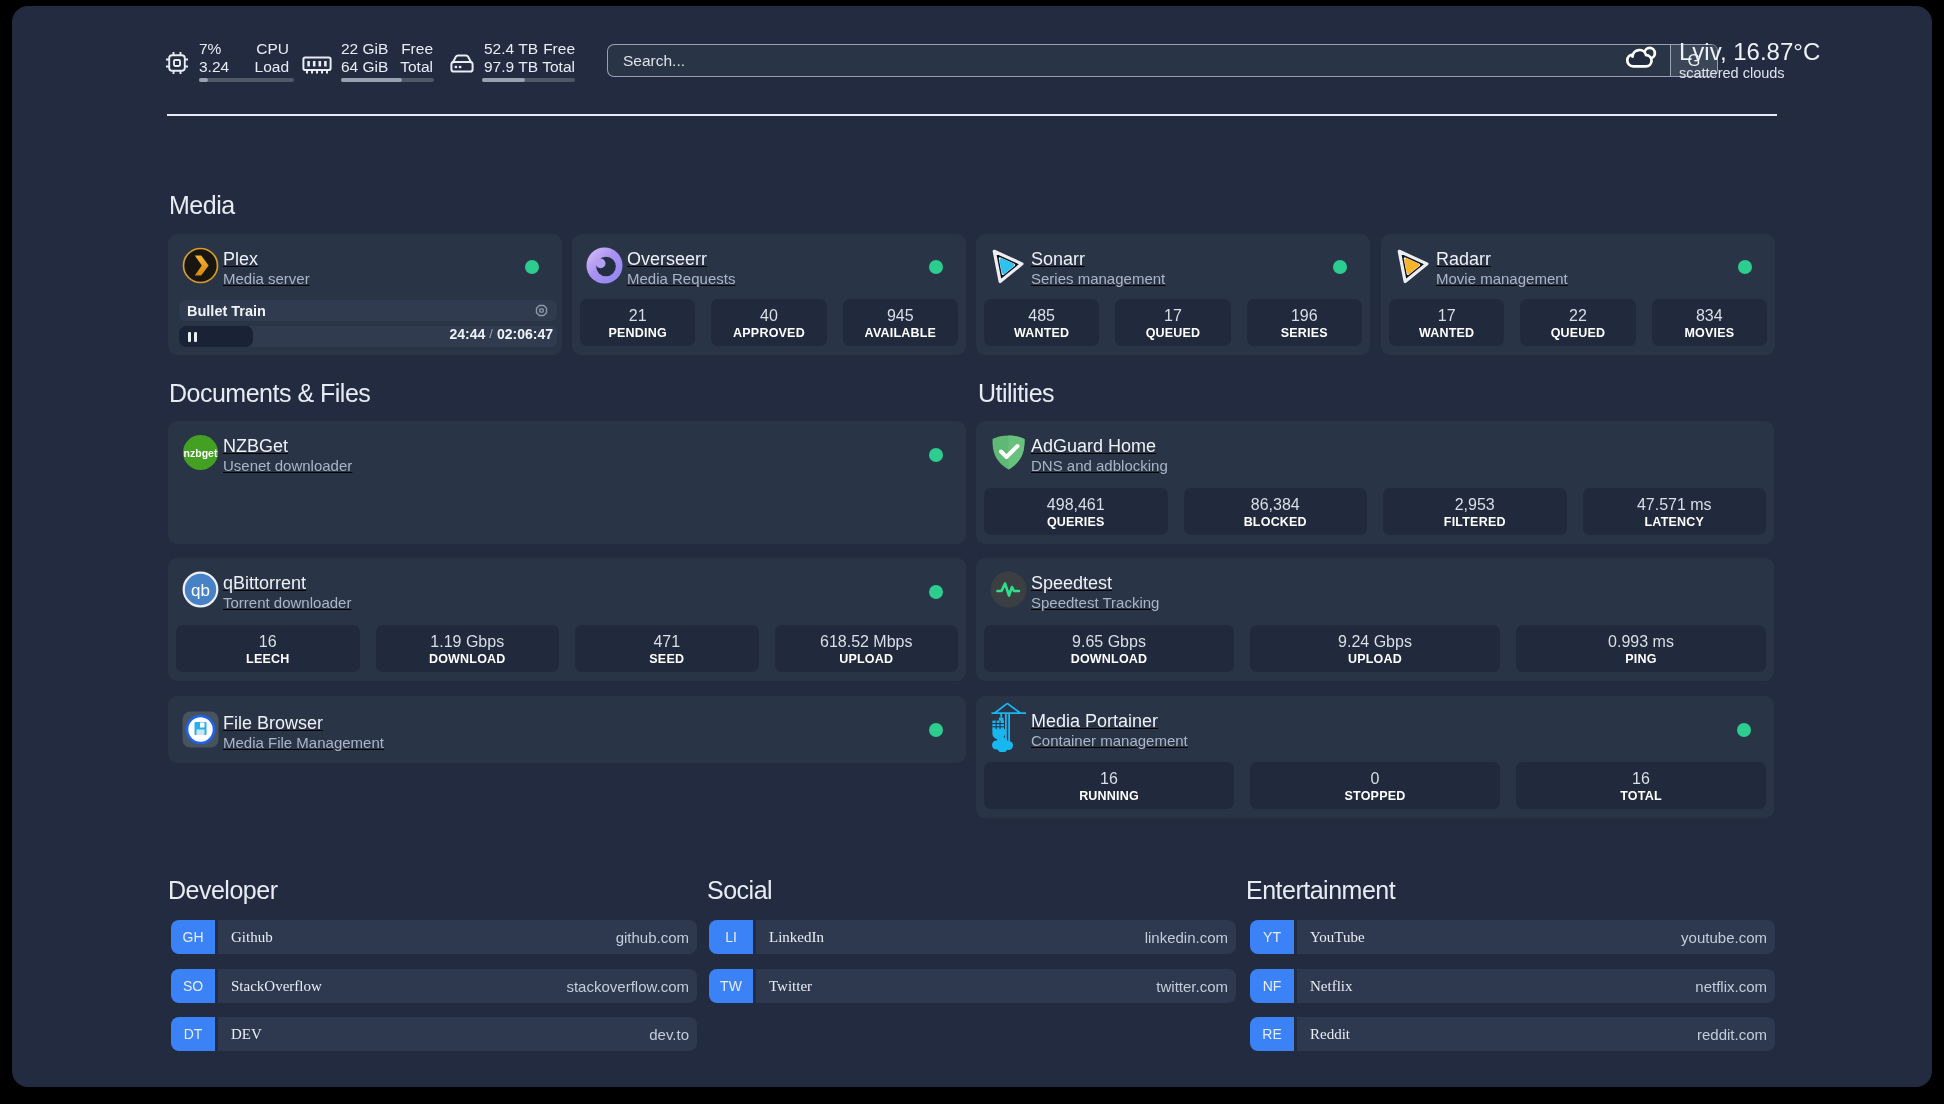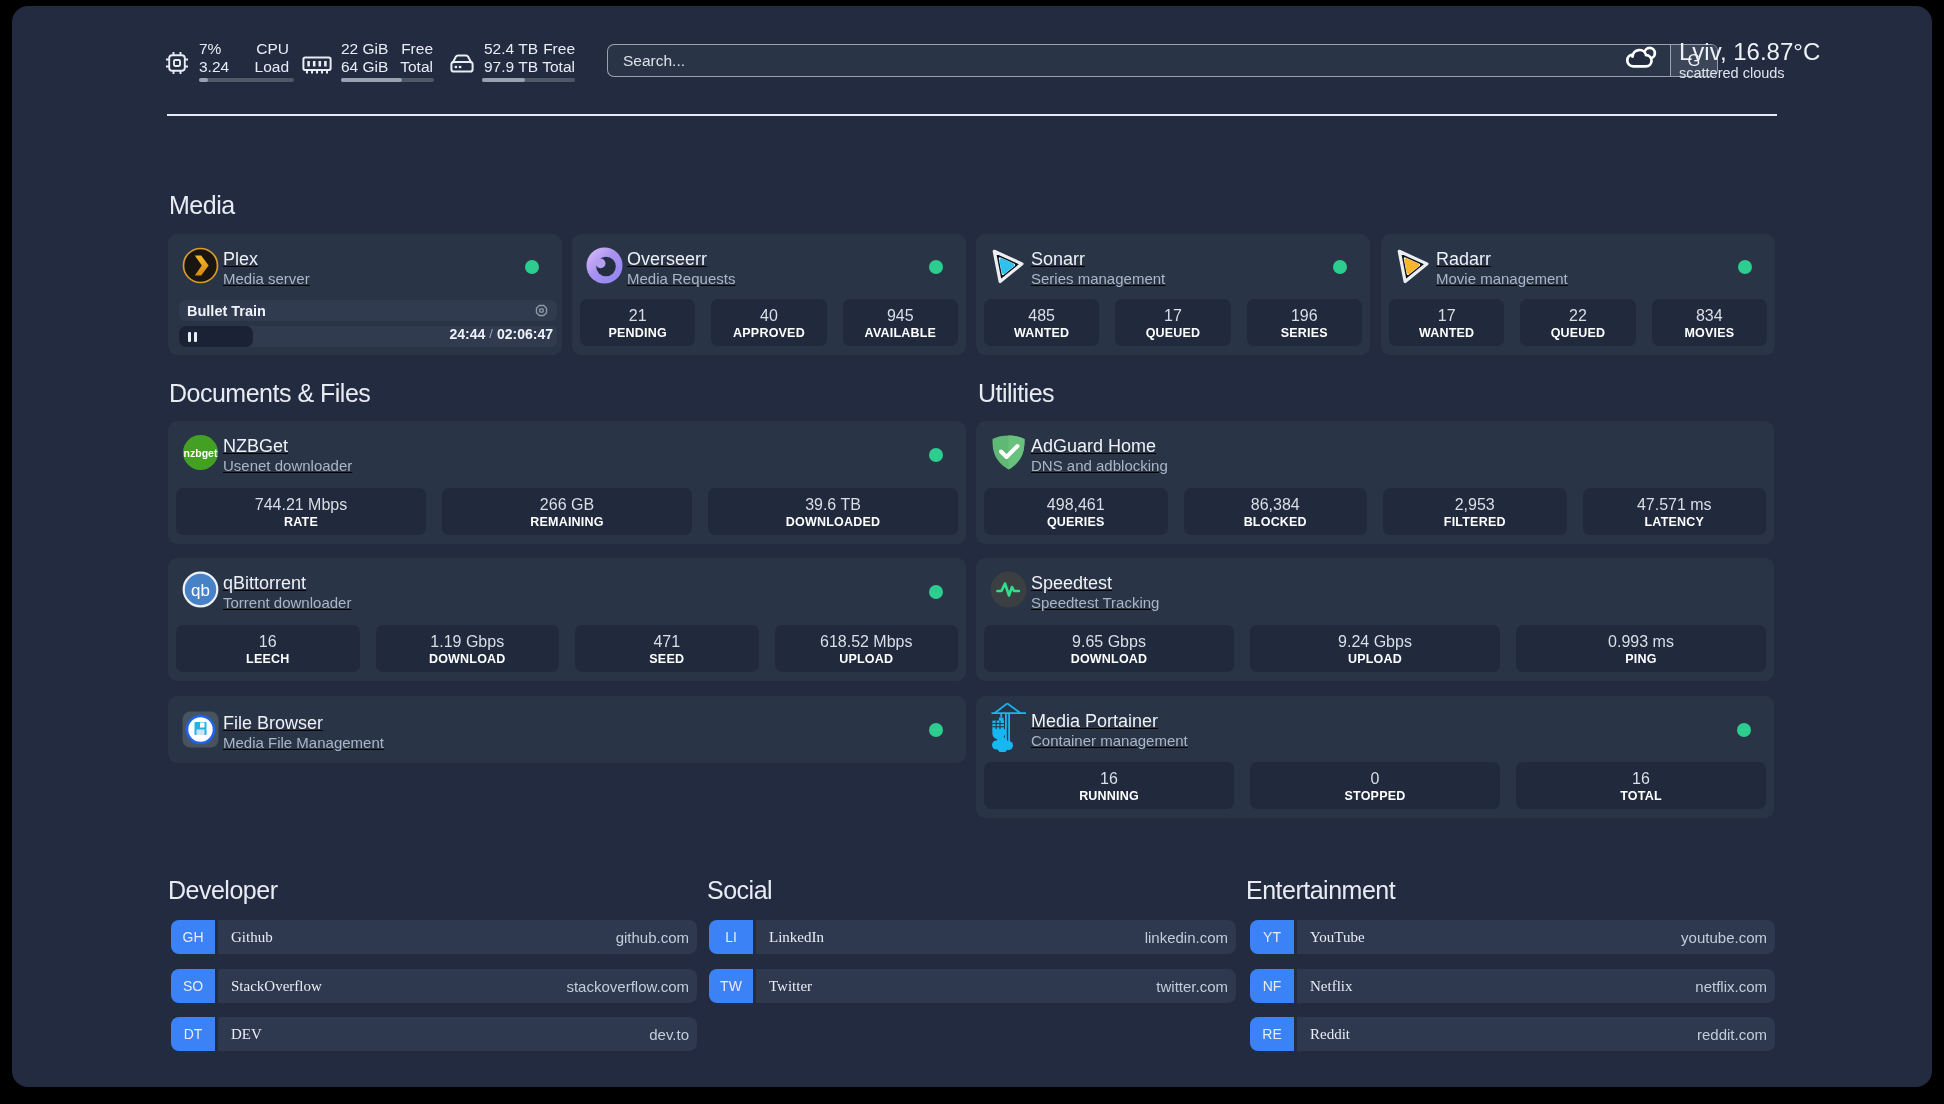--- a/index.html
+++ b/index.html
@@ -279,34 +279,20 @@
       <svg class="icon36" viewBox="0 0 37 37">
         <circle cx="18.5" cy="18.5" r="17.5" fill="#43a022"></circle>
         <text x="18.5" y="23" font-size="10.5" fill="#fff" text-anchor="middle" font-family="Liberation Sans" font-weight="bold">nzbget</text>
       </svg>
       <div class="head-text">
         <div class="c-title">NZBGet</div>
         <div class="c-sub">Usenet downloader</div>
       </div>
     </div>
     <div class="dot" style="right:23px;top:27px;"></div>
-    <div class="stats">
-      <div class="stat">
-          <div class="s-num">744.21 Mbps</div>
-          <div class="s-lab">RATE</div>
-        </div>
-      <div class="stat">
-          <div class="s-num">266 GB</div>
-          <div class="s-lab">REMAINING</div>
-        </div>
-      <div class="stat">
-          <div class="s-num">39.6 TB</div>
-          <div class="s-lab">DOWNLOADED</div>
-        </div>
-    </div>
   </div>
 
   <div class="card" style="left:156px;top:552px;width:798px;height:123px;">
     <div class="card-head">
       <svg class="icon36" viewBox="0 0 37 37">
         <circle cx="18.5" cy="18.5" r="16.8" fill="#4781c6" stroke="#edf1f7" stroke-width="2.2"></circle>
         <text x="18.5" y="24.5" font-size="17" fill="#fff" text-anchor="middle" font-family="Liberation Sans">qb</text>
       </svg>
       <div class="head-text">
         <div class="c-title">qBittorrent</div>

